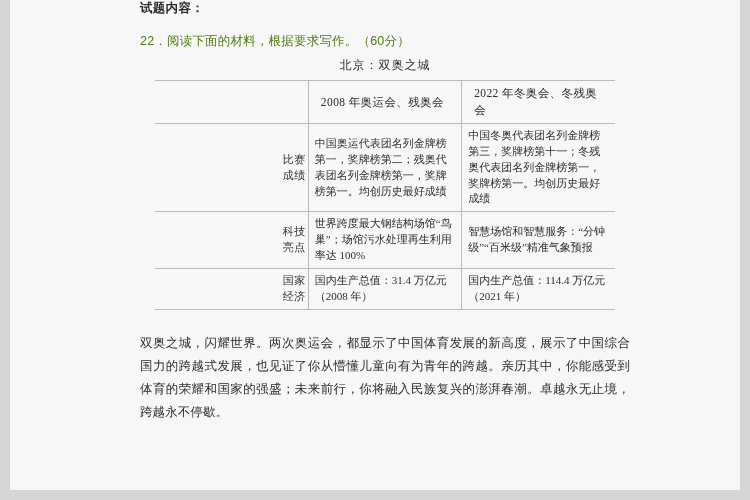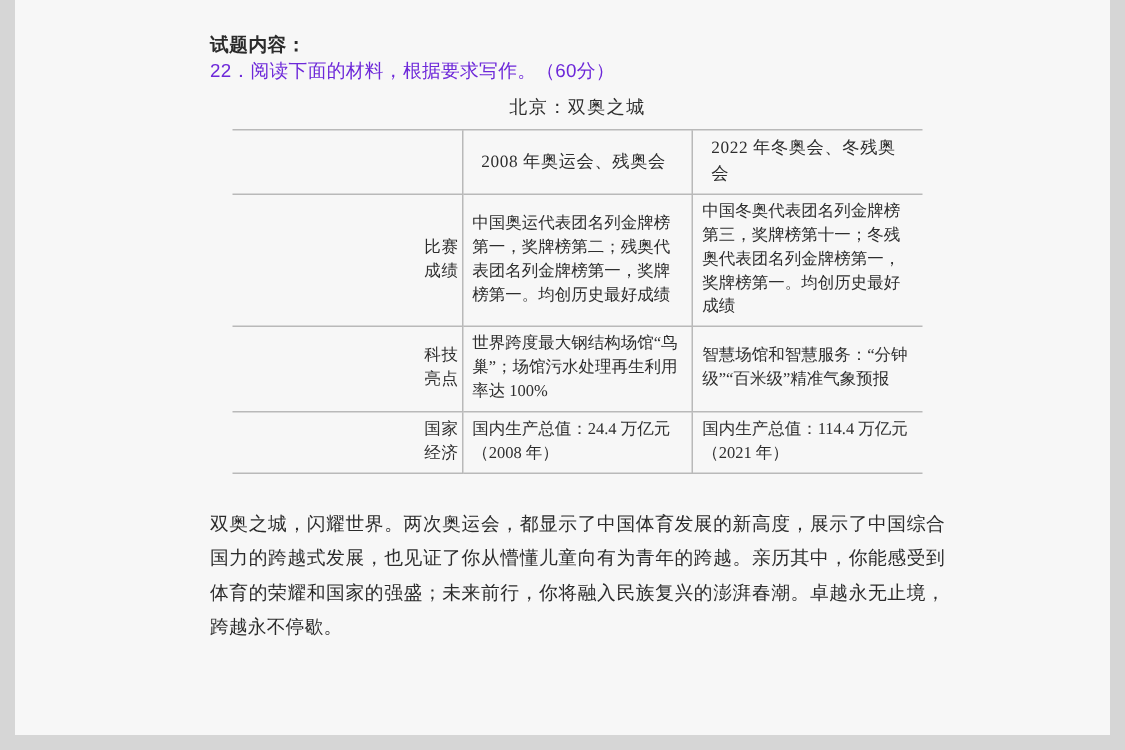--- a/index.html
+++ b/index.html
@@ -27,29 +27,29 @@
     left: 130px;
     top: 0px;
     width: 490px;
   }
 
   .section-title {
     font-family: "Liberation Sans", "DejaVu Sans", sans-serif;
     font-weight: bold;
     font-size: 12.5px;
     color: #2b2b2b;
-    margin-top: 22px;
+    margin-top: 0;
     letter-spacing: 0.3px;
   }
 
   .prompt-line {
     font-family: "Liberation Sans", "DejaVu Sans", sans-serif;
     font-size: 12.5px;
-    color: #6d28d9;
-    margin-top: 0;
+    color: #4d7c0f;
+    margin-top: 16px;
     letter-spacing: 0.2px;
   }
 
   
   .tbl-wrap {
     margin-top: 4px;
     width: 460px;
     margin-left: 15px;
   }
   table.bj-table {
@@ -143,21 +143,21 @@
             <td class="c2008 vline">世界跨度最大钢结构场馆“鸟巢”；场馆污水处理再生利用率达 100%</td>
             <td class="c2022">智慧场馆和智慧服务：“分钟级”“百米级”精准气象预报</td>
           </tr>
 
 
           <tr>
             <td class="lbl-col vline">
               <span>国家</span><br>
               <span>经济</span>
             </td>
-            <td class="c2008 vline">国内生产总值：24.4 万亿元（2008 年）</td>
+            <td class="c2008 vline">国内生产总值：31.4 万亿元（2008 年）</td>
             <td class="c2022">国内生产总值：114.4 万亿元（2021 年）</td>
           </tr>
         </tbody>
       </table>
     </div>
 
     <div class="para">双奥之城，闪耀世界。两次奥运会，都显示了中国体育发展的新高度，展示了中国综合国力的跨越式发展，也见证了你从懵懂儿童向有为青年的跨越。亲历其中，你能感受到体育的荣耀和国家的强盛；未来前行，你将融入民族复兴的澎湃春潮。卓越永无止境，跨越永不停歇。</div>
 
   </div>
 </div>

